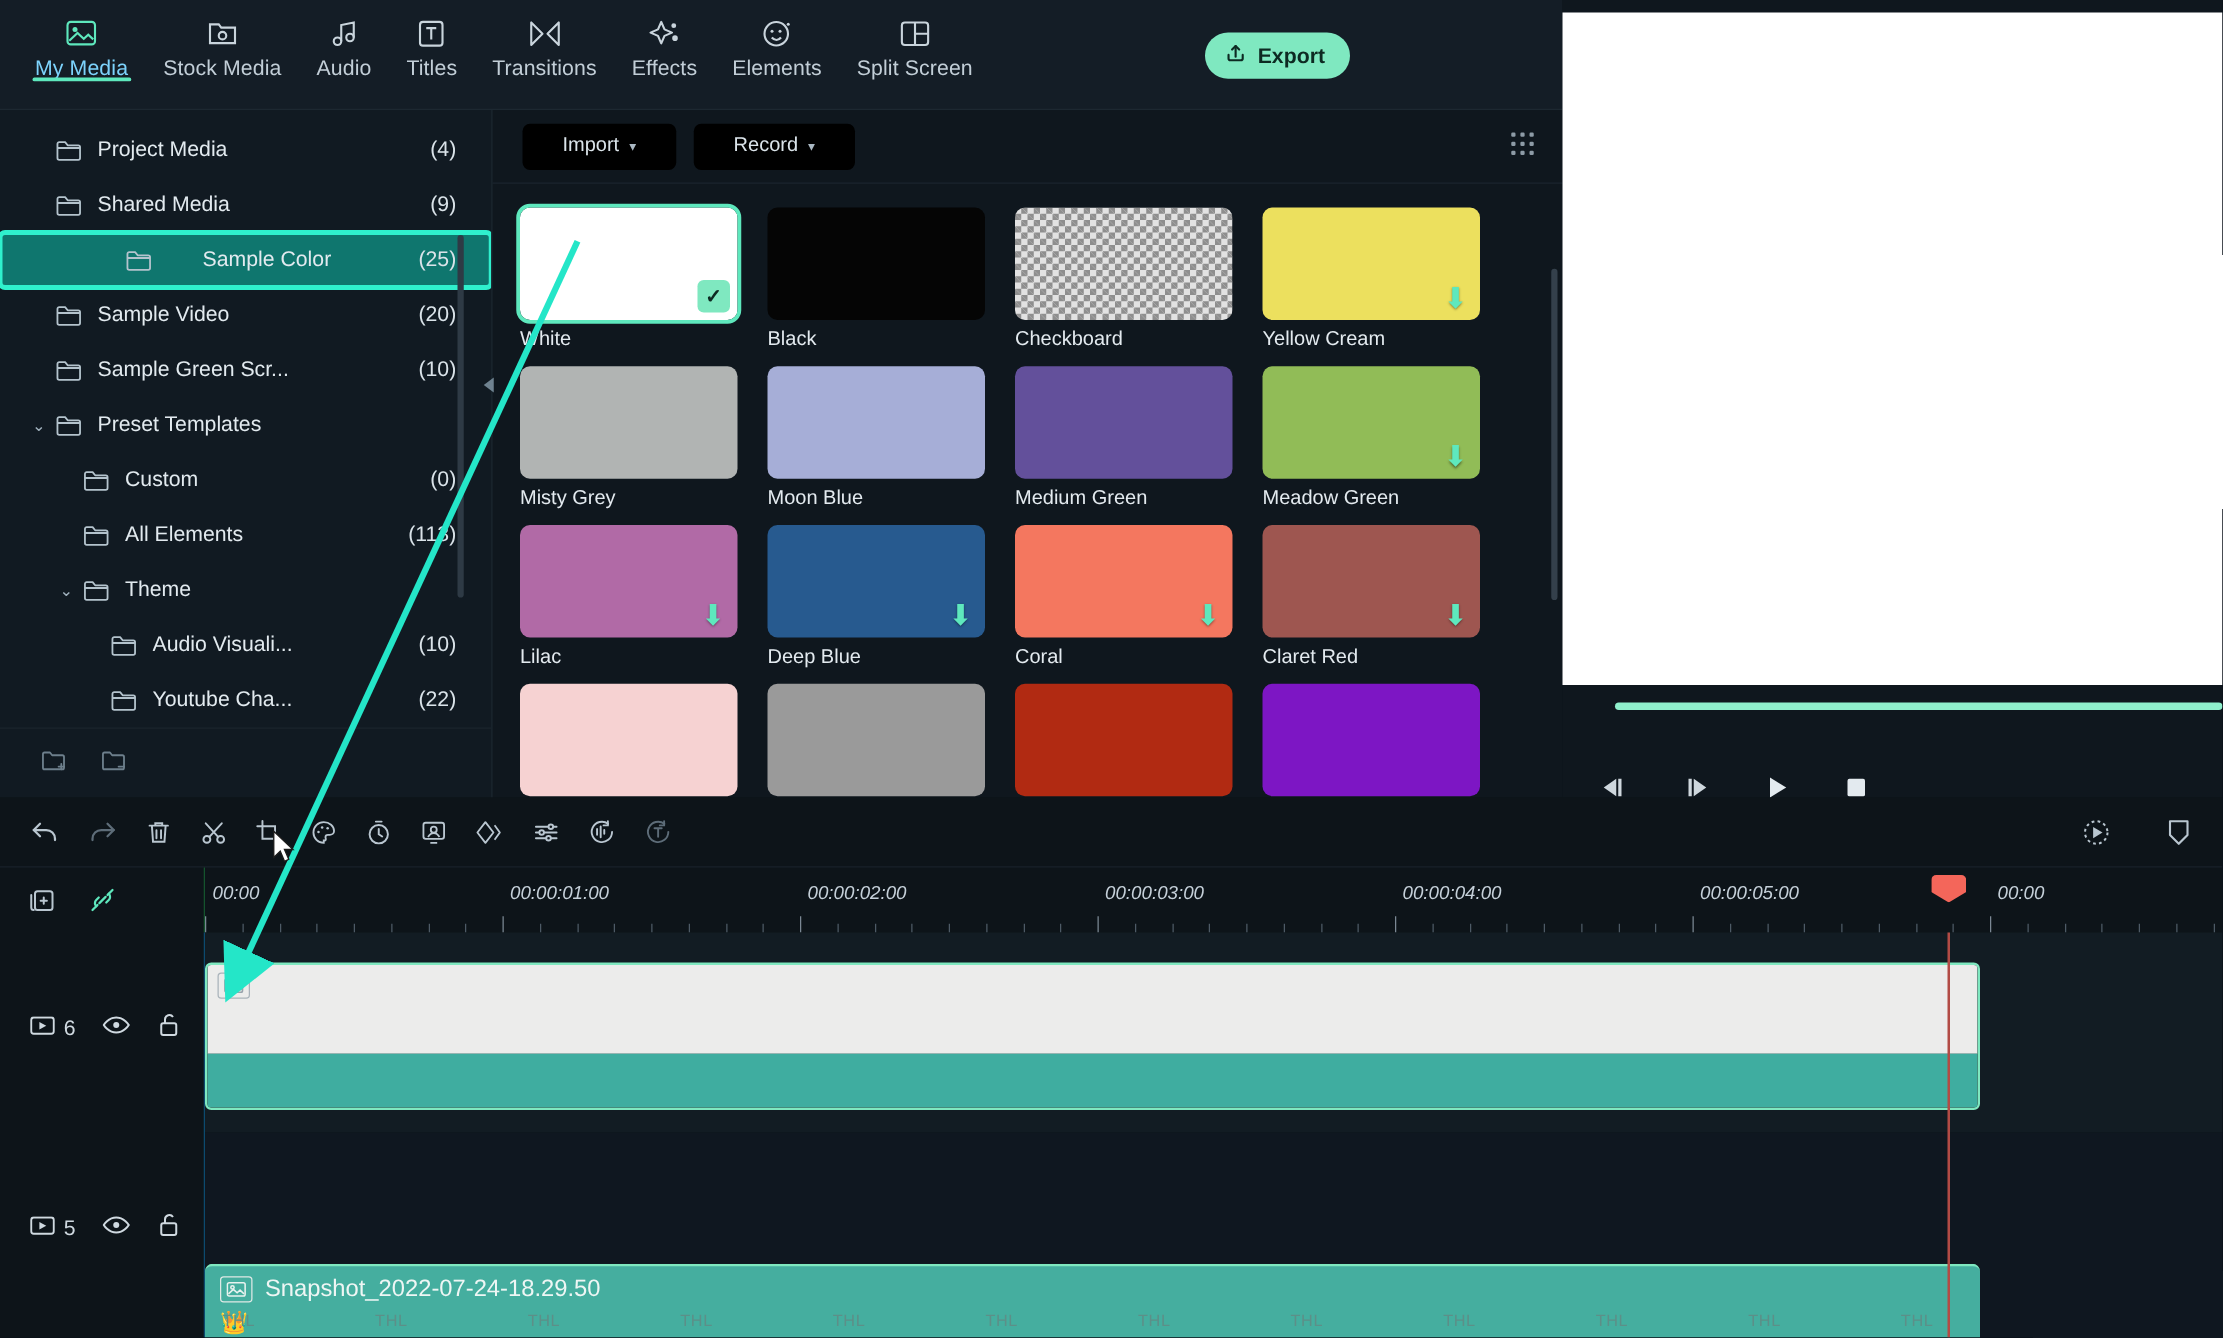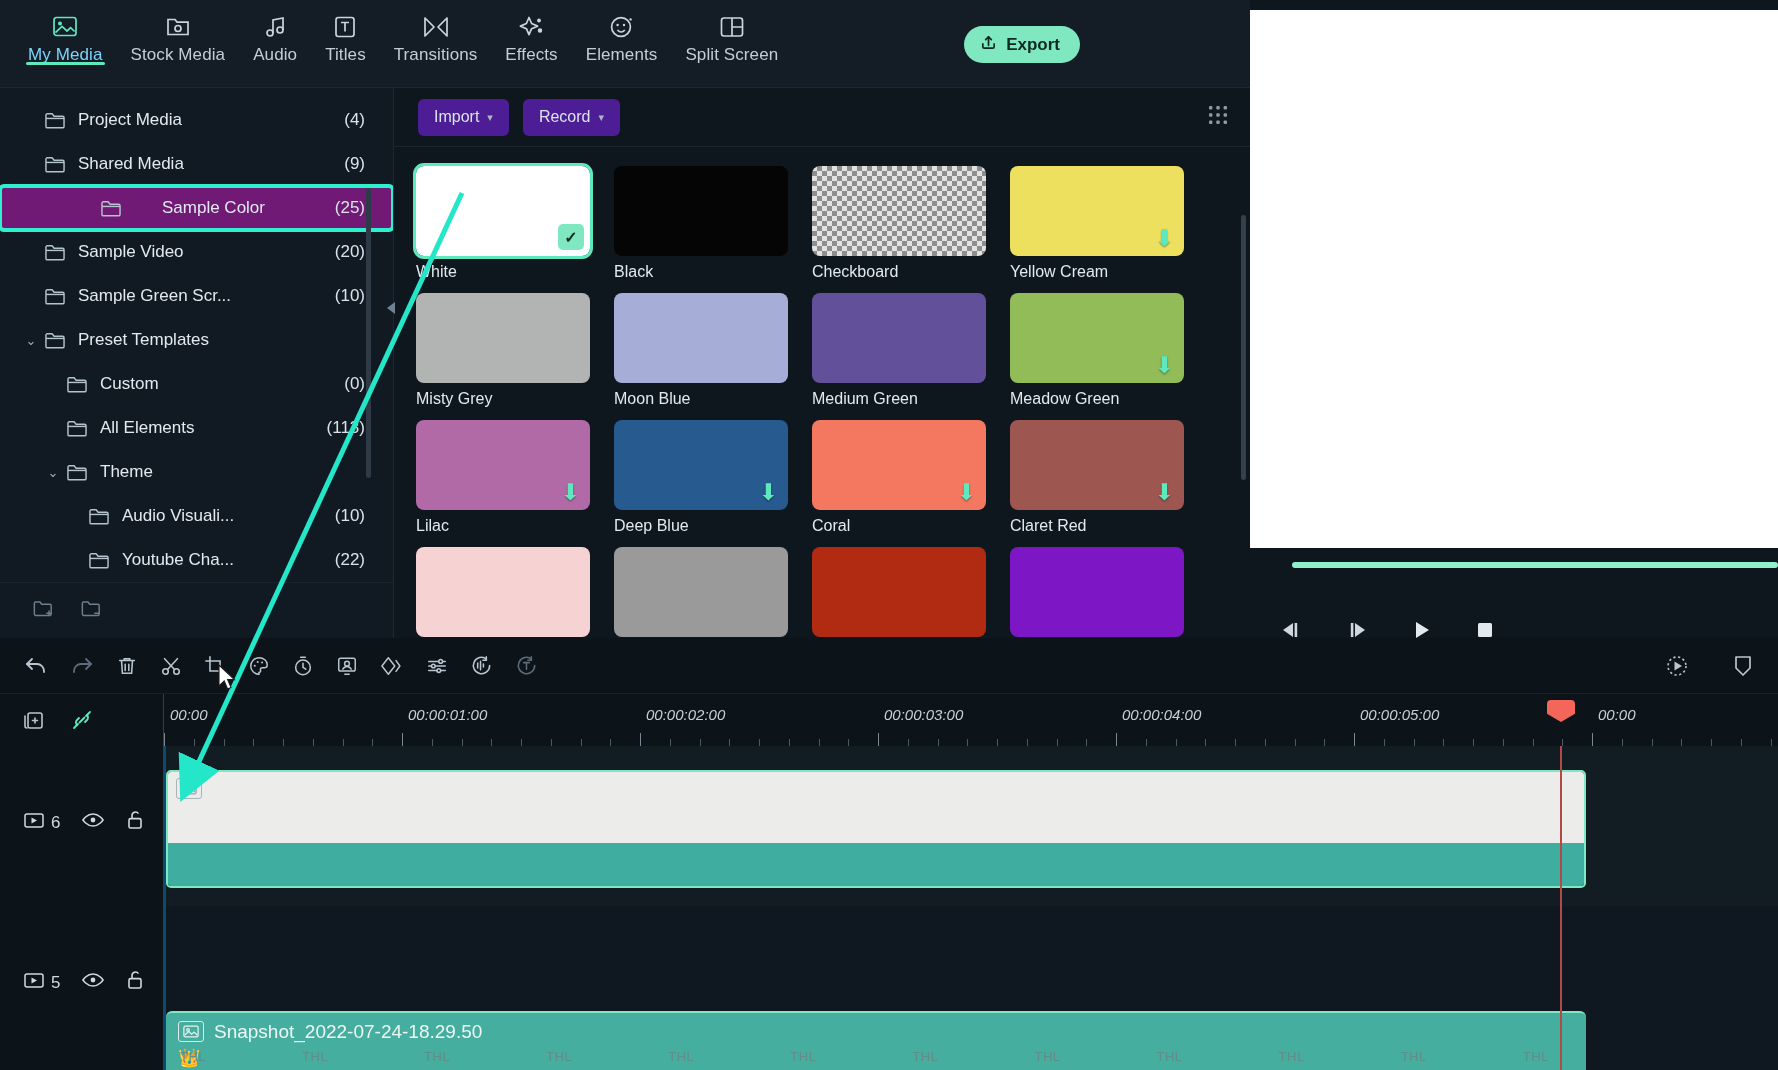--- a/index.html
+++ b/index.html
@@ -48,42 +48,42 @@
   .side-list { padding-top: 10px; }
   .side-item {
     position: relative;
     display: flex; align-items: center; height: 44px; cursor: pointer;
     padding-right: 28px;
   }
   .side-item .twist { width: 26px; text-align:center; color:#9fb0bc; font-size: 13px; }
   .side-item .fico { color:#b4c3cd; display:flex; align-items:center; margin-right: 12px; }
   .side-item .slabel { flex: 1; color: #e2eaef; font-size: 17px; white-space: nowrap; overflow:hidden; text-overflow: ellipsis; }
   .side-item .scount { color: #dae3e9; font-size: 17px; margin-left: 8px; }
-  .side-item.selected { background: #701a75; gap: 28px; }
+  .side-item.selected { background: #0f766e; gap: 28px; }
   .side-item.highlighted {
     outline: 4px solid #2ff0cd; outline-offset: -2px; border-radius: 4px;
   }
   .sb-footer {
     position:absolute; left:0; bottom:0; width: 393px; height: 56px;
     border-top: 1px solid #1b242d;
     display:flex; align-items:center; gap: 26px; padding-left: 32px;
     color:#6d7f8c;
   }
   .collapse-handle {
     position:absolute; left: 385px; top: 300px; color:#6f8290; font-size: 13px; z-index: 6;
   }
 
   
   .mediapanel {
     position: absolute; left: 393px; top: 88px; width: 857px; height: 550px;
     background: #0f171e; border-left: 1px solid #1d2831;
   }
   .media-toolbar { height: 58px; display:flex; align-items:center; padding: 0 16px 0 24px; gap: 14px; }
   .tb-btn {
-    height: 37px; padding: 0 16px; background:#4c1d95; color:#dbe4ea;
+    height: 37px; padding: 0 32px; background:#000000; color:#dbe4ea;
     border:none; border-radius:6px; font-size: 16px; cursor:pointer;
     display:flex; align-items:center; gap:8px; font-family: "Liberation Sans", sans-serif;
   }
   .tb-btn .caret { font-size: 11px; color:#aab8c3; }
   .searchbox {
     flex:1; max-width: 412px; height: 36px; background:#141e27; border-radius: 6px;
     display:flex; align-items:center; gap:10px; padding: 0 14px; margin-left: 24px;
   }
   .searchbox input {
     background: transparent; border: none; outline: none;
@@ -178,21 +178,21 @@
   .ruler-label { position:absolute; top: 12px; font-size: 15px; color:#c5d0d9; white-space:nowrap; }
 
   .tl-body { position:absolute; left:0; top: 108px; right:0; bottom:0; }
   .track-headers { position:absolute; left:0; top:0; width:163px; bottom:0; }
   .track-head {
     position:absolute; left:0; width:163px;
     display:flex; align-items:center; gap: 22px; padding-left: 24px;
     color:#cfd9e0; font-size: 17px;
   }
   .track-head .tnum { display:flex; align-items:center; gap: 7px; }
-  .tracks-area { position:absolute; left:163px; right:0; top:0; bottom:0; border-left:3px solid #0c4a6e; }
+  .tracks-area { position:absolute; left:163px; right:0; top:0; bottom:0; border-left:1px solid #0c4a6e; }
 
   .track-row { position:absolute; left:0; right:0; }
   .track-row.t6 { background:#121c23; }
   .track-row.t5 { background:#0f1720; }
 
   .clip-video {
     position:absolute; border-radius: 5px; overflow:hidden;
     border: 2px solid #7fe8c0;
   }
   .clip-video .thumb-strip { position:absolute; left:0; right:0; top:0; height: 62%; background:#ececeb; }

